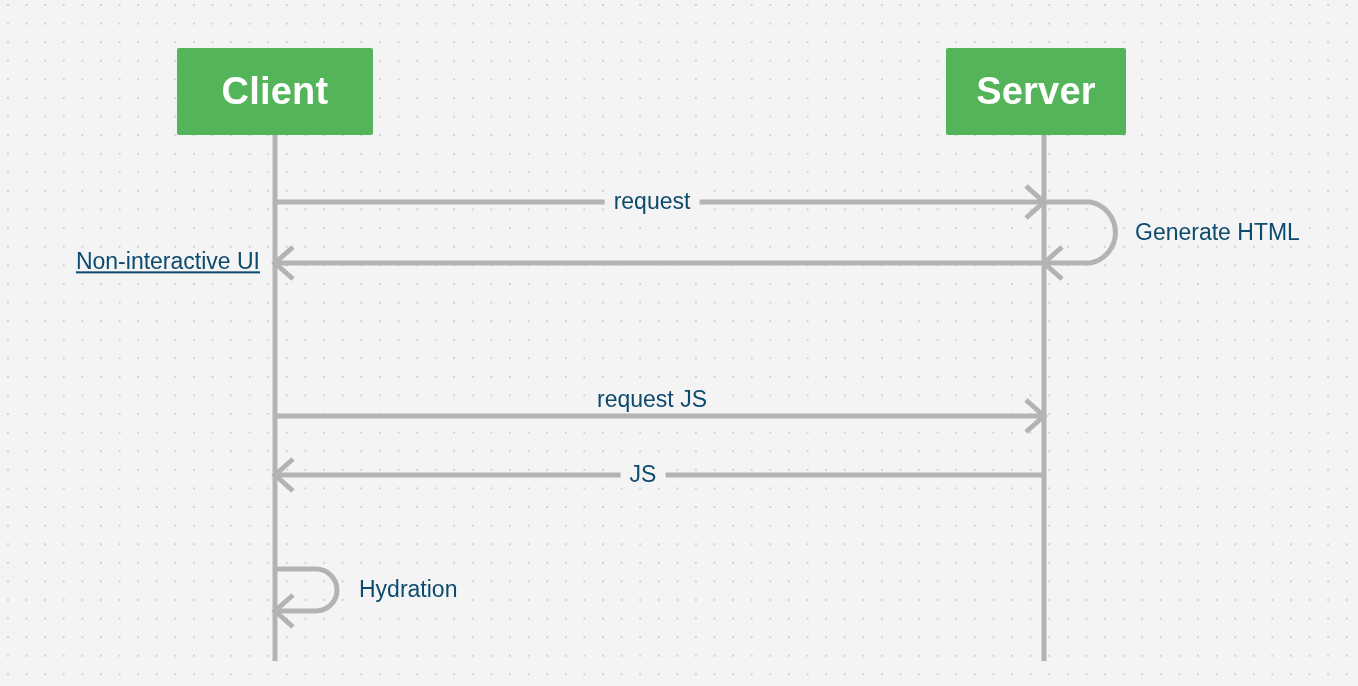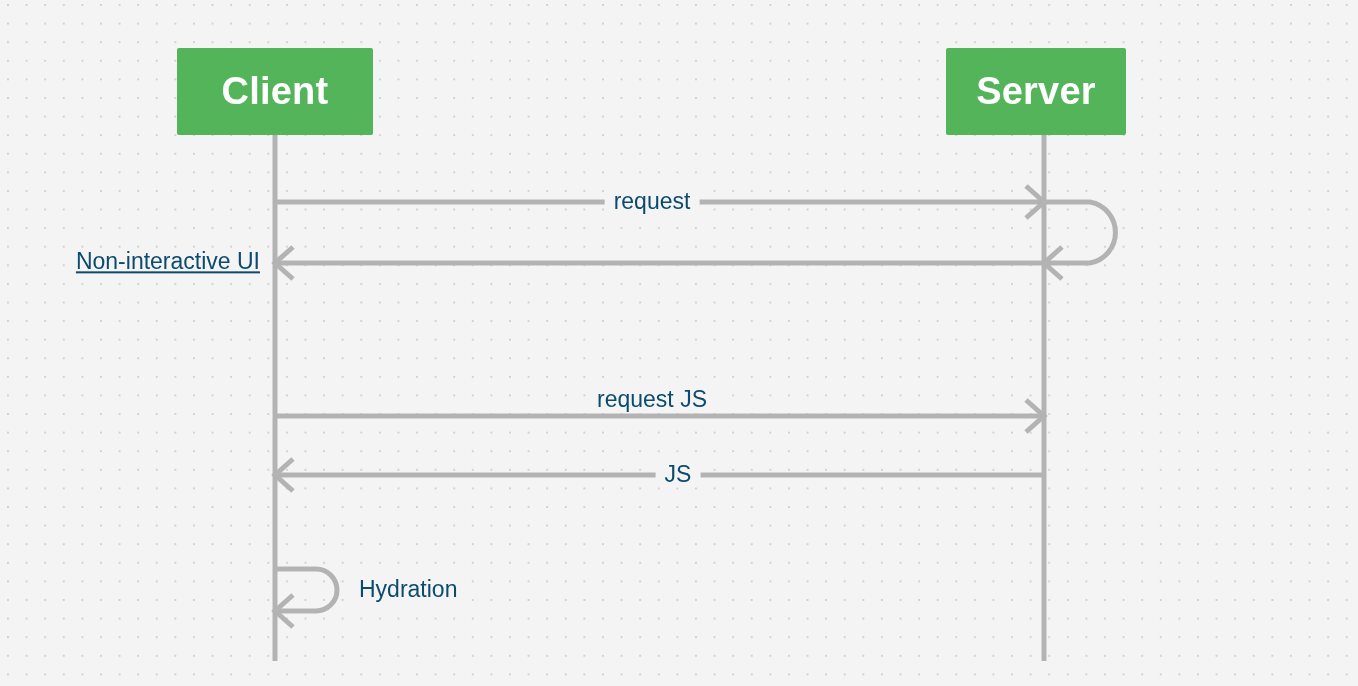--- a/index.html
+++ b/index.html
@@ -102,23 +102,24 @@
   <div class="actor-box" style="left:177px; top:48px; width:196px; height:87px; background:#54b45a;">
     <span>Client</span>
   </div>
 
   <div class="actor-box" style="left:946px; top:48px; width:180px; height:87px; background:#54b45a;">
     <span>Server</span>
   </div>
 
   <div class="msg-label" style="left:652px; top:202px;">request</div>
 
+  <div class="msg-label side-right" style="left:1125px; top:233px;">Generate HTML</div>
 
 
   <div class="msg-label side-left" style="left:270px; top:262px;">Non-interactive UI</div>
 
   <div class="msg-label" style="left:652px; top:400px;">request JS</div>
 
-  <div class="msg-label" style="left:678px; top:475px;">JS</div>
+  <div class="msg-label" style="left:643px; top:475px;">JS</div>
 
   <div class="msg-label side-right" style="left:349px; top:590px;">Hydration</div>
 
 </div>
 
 </body></html>

